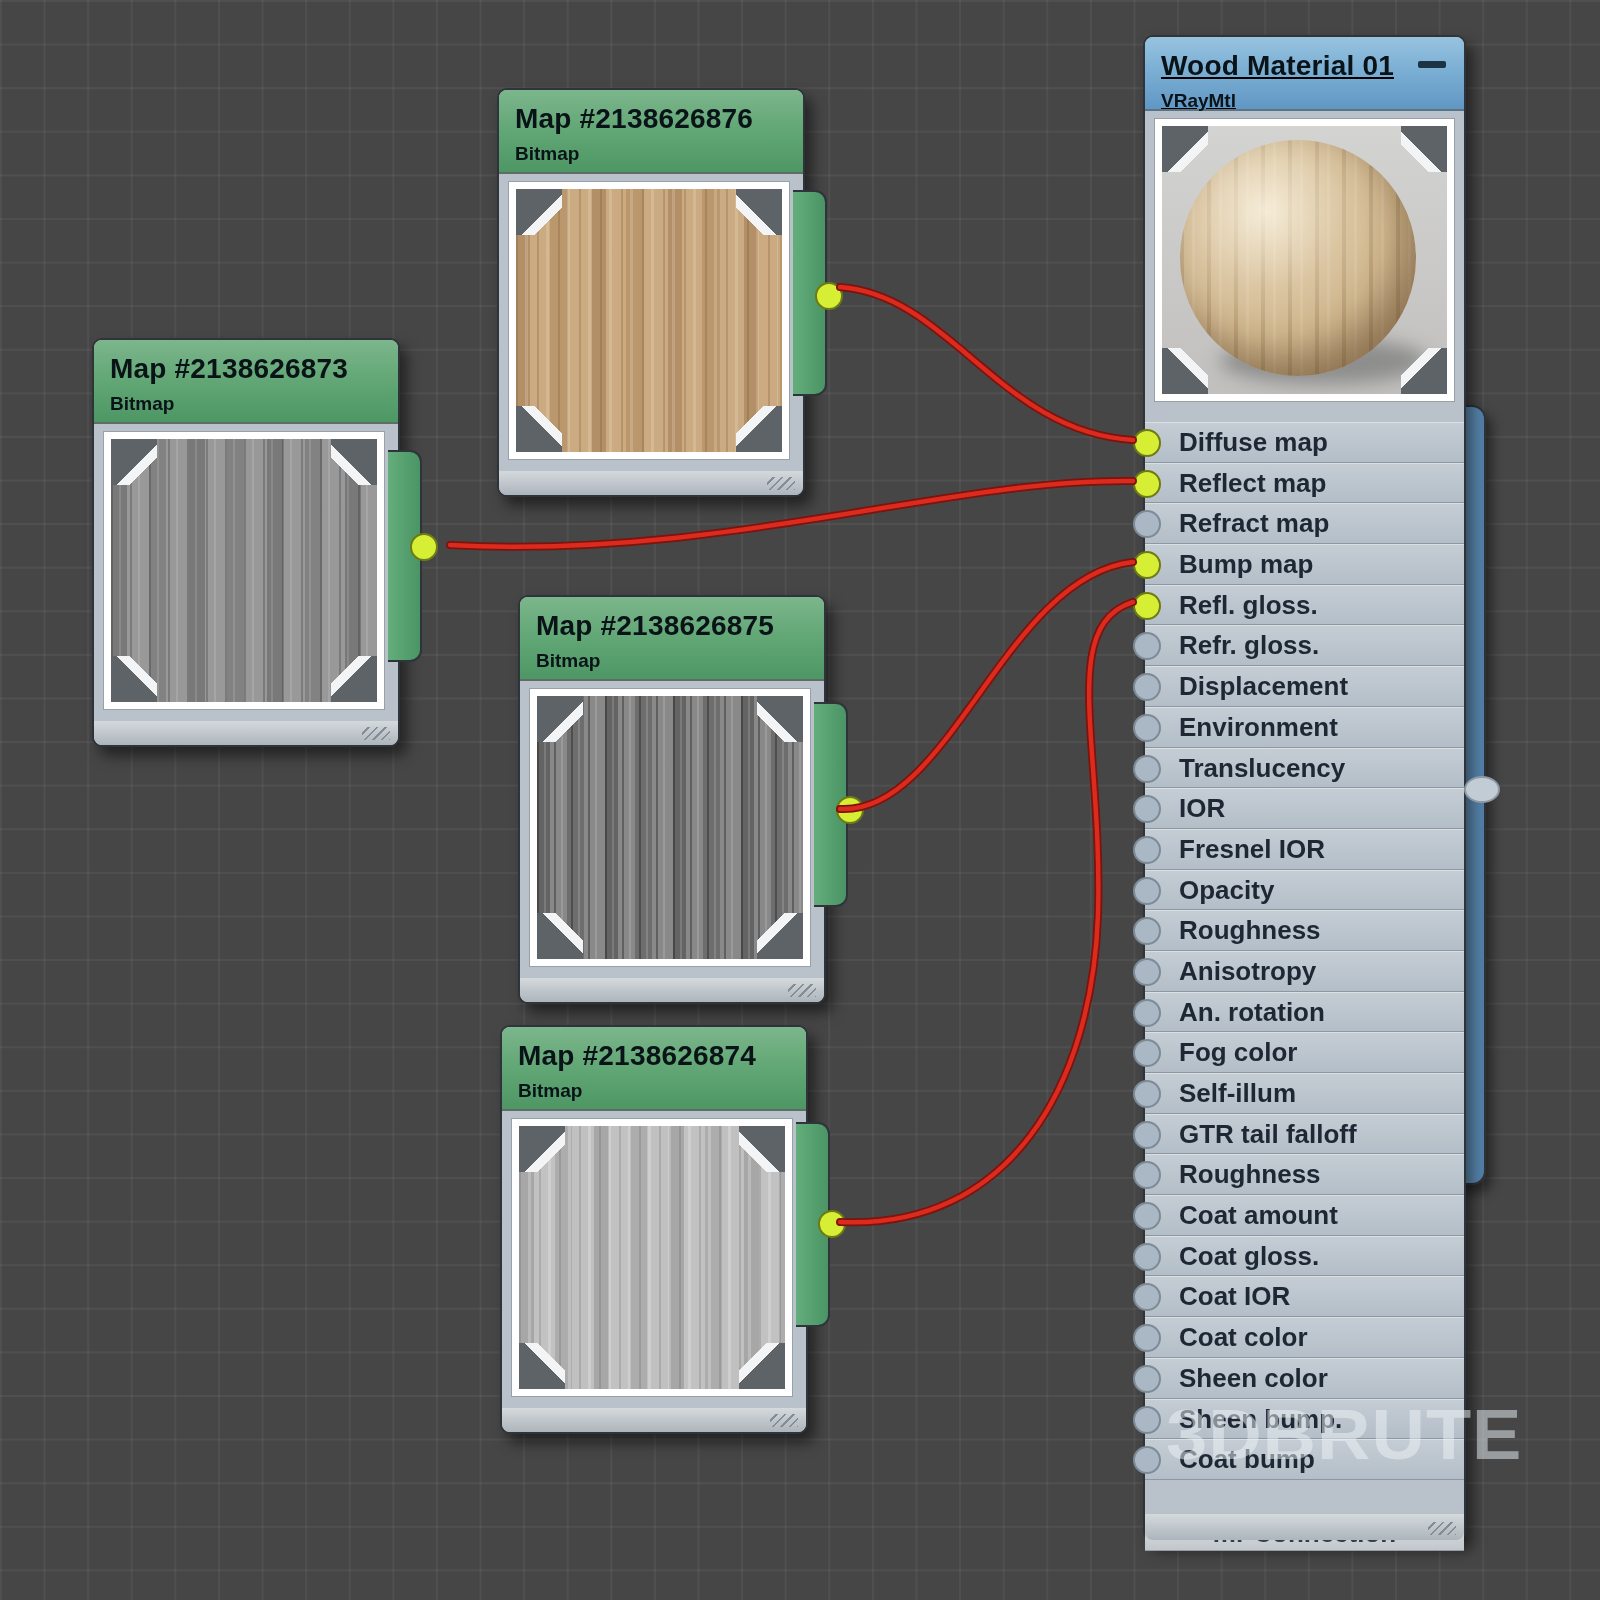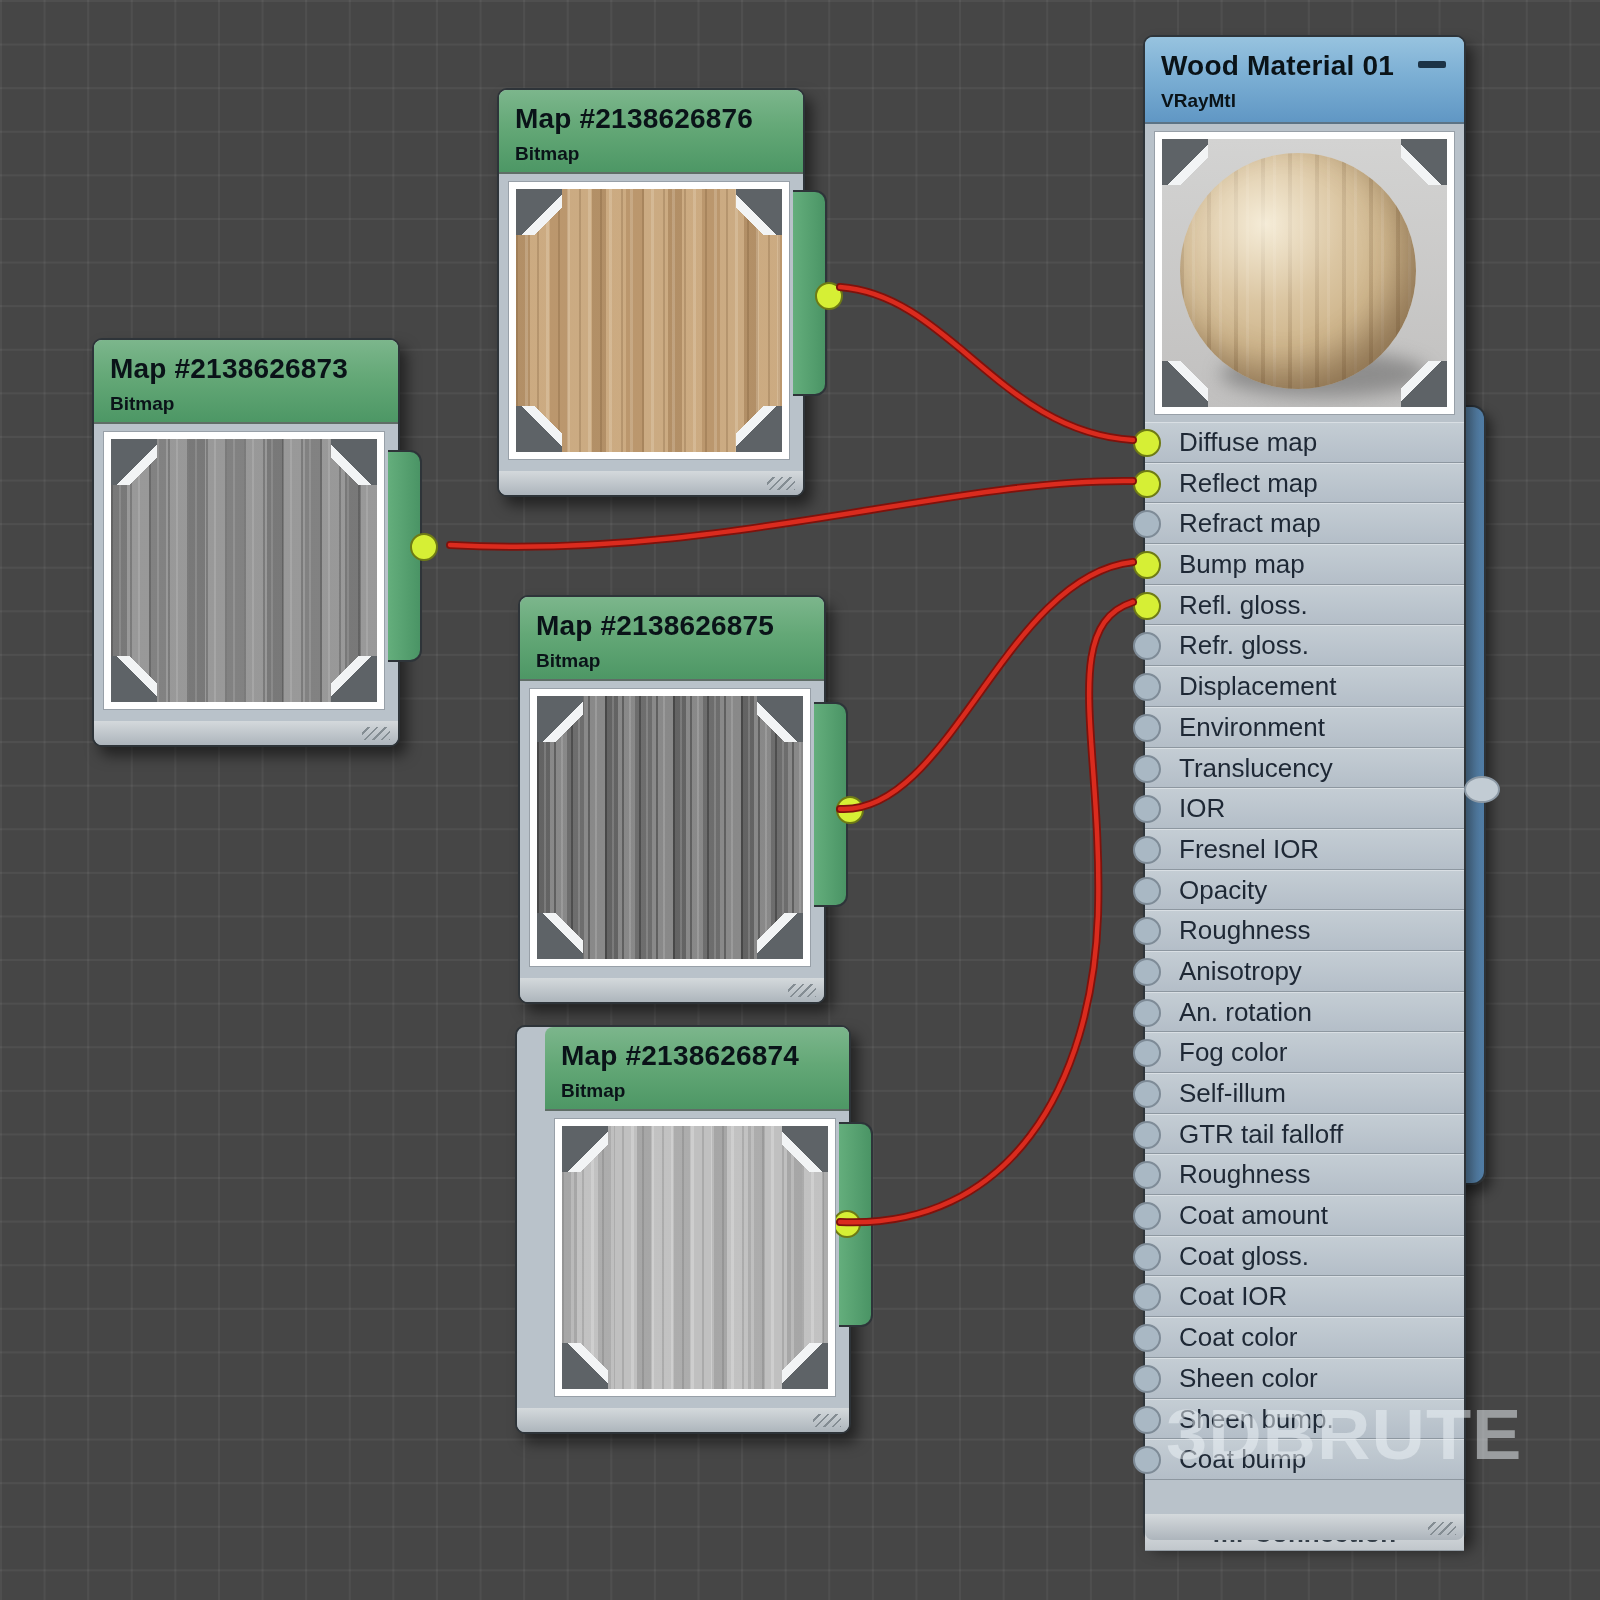--- a/index.html
+++ b/index.html
@@ -25,23 +25,24 @@
     border-radius:8px 8px 0 0;
     padding:12px 16px 0 16px;
     box-sizing:border-box;
   }
   .node-header.green{
     height:84px;
     background:linear-gradient(180deg,#7cb68c 0%,#64a877 45%,#4d9765 100%);
     border-bottom:2px solid #5f6d66;
   }
   .node-header.blue{
-    height:87px;
+    height:74px;
     background:linear-gradient(180deg,#97c3df 0%,#7cafd4 45%,#6097c4 100%);
     border-bottom:2px solid #5c7385;
+    text-decoration:underline;
   }
   .node-title{
     font-size:28px;font-weight:bold;color:#0a1318;line-height:34px;
     letter-spacing:0.2px;white-space:nowrap;
   }
   .node-subtitle{
     font-size:19px;font-weight:bold;color:#0a1318;line-height:32px;margin-top:2px;
   }
   .collapse-btn{
     position:absolute;top:24px;right:18px;width:28px;height:7px;
@@ -121,21 +122,21 @@
   .mat-out-ellipse{
     position:absolute;left:1464px;top:776px;width:36px;height:27px;
     border-radius:50%;background:#c2ccd4;border:2px solid #8c99a5;box-sizing:border-box;
   }
 
   
   .map-node{width:304px;height:405px;}
   .n876{left:497px;top:80px;margin-top:8px;}
   .n873{left:92px;top:338px;}
   .n875{left:518px;top:595px;}
-  .n874{left:515px;top:1025px;padding-left:28px;}
+  .n874{left:500px;top:1025px;}
   .n876 .side-tab{top:100px;height:206px;}
   .n873 .side-tab{top:110px;height:212px;}
   .n875 .side-tab{top:105px;height:205px;}
   .n874 .side-tab{top:95px;height:205px;}
   .n876 .out-socket{top:192px;}
   .n873 .out-socket{top:193px;}
   .n875 .out-socket{top:199px;}
   .n874 .out-socket{top:183px;}
 
   
@@ -146,21 +147,21 @@
     background-color:#cfb68d;
     background-image:
       radial-gradient(circle at 36% 30%, rgba(255,250,235,0.80), rgba(255,245,225,0.25) 35%, rgba(0,0,0,0) 55%, rgba(90,60,30,0.25) 80%, rgba(70,45,25,0.45) 100%),
       repeating-linear-gradient(90deg, rgba(110,80,45,0.20) 0 4px, transparent 4px 12px, rgba(255,255,255,0.10) 12px 15px, transparent 15px 27px);
     box-shadow:inset -14px -18px 34px rgba(80,55,30,0.35);
   }
   .sphere-shadow{
     position:absolute;left:58px;top:212px;width:208px;height:46px;border-radius:50%;
     background:rgba(98,98,98,0.55);filter:blur(9px);
   }
-  .param-rows{position:absolute;left:0;top:385px;width:100%;}
+  .param-rows{position:absolute;left:0;top:385px;width:100%;font-weight:bold;}
   .param-row{
     position:relative;height:38.69px;
     background:linear-gradient(180deg,#c4cdd4 0%,#b4bec8 100%);
     border-top:1px solid #d9dfe4;border-bottom:1px solid #8d97a0;
     box-sizing:content-box;
   }
   .param-row .socket{left:-12px;top:6px;}
   .param-label{
     display:block;margin-left:34px;line-height:39px;
     font-size:26px;color:#1e2835;white-space:nowrap;

